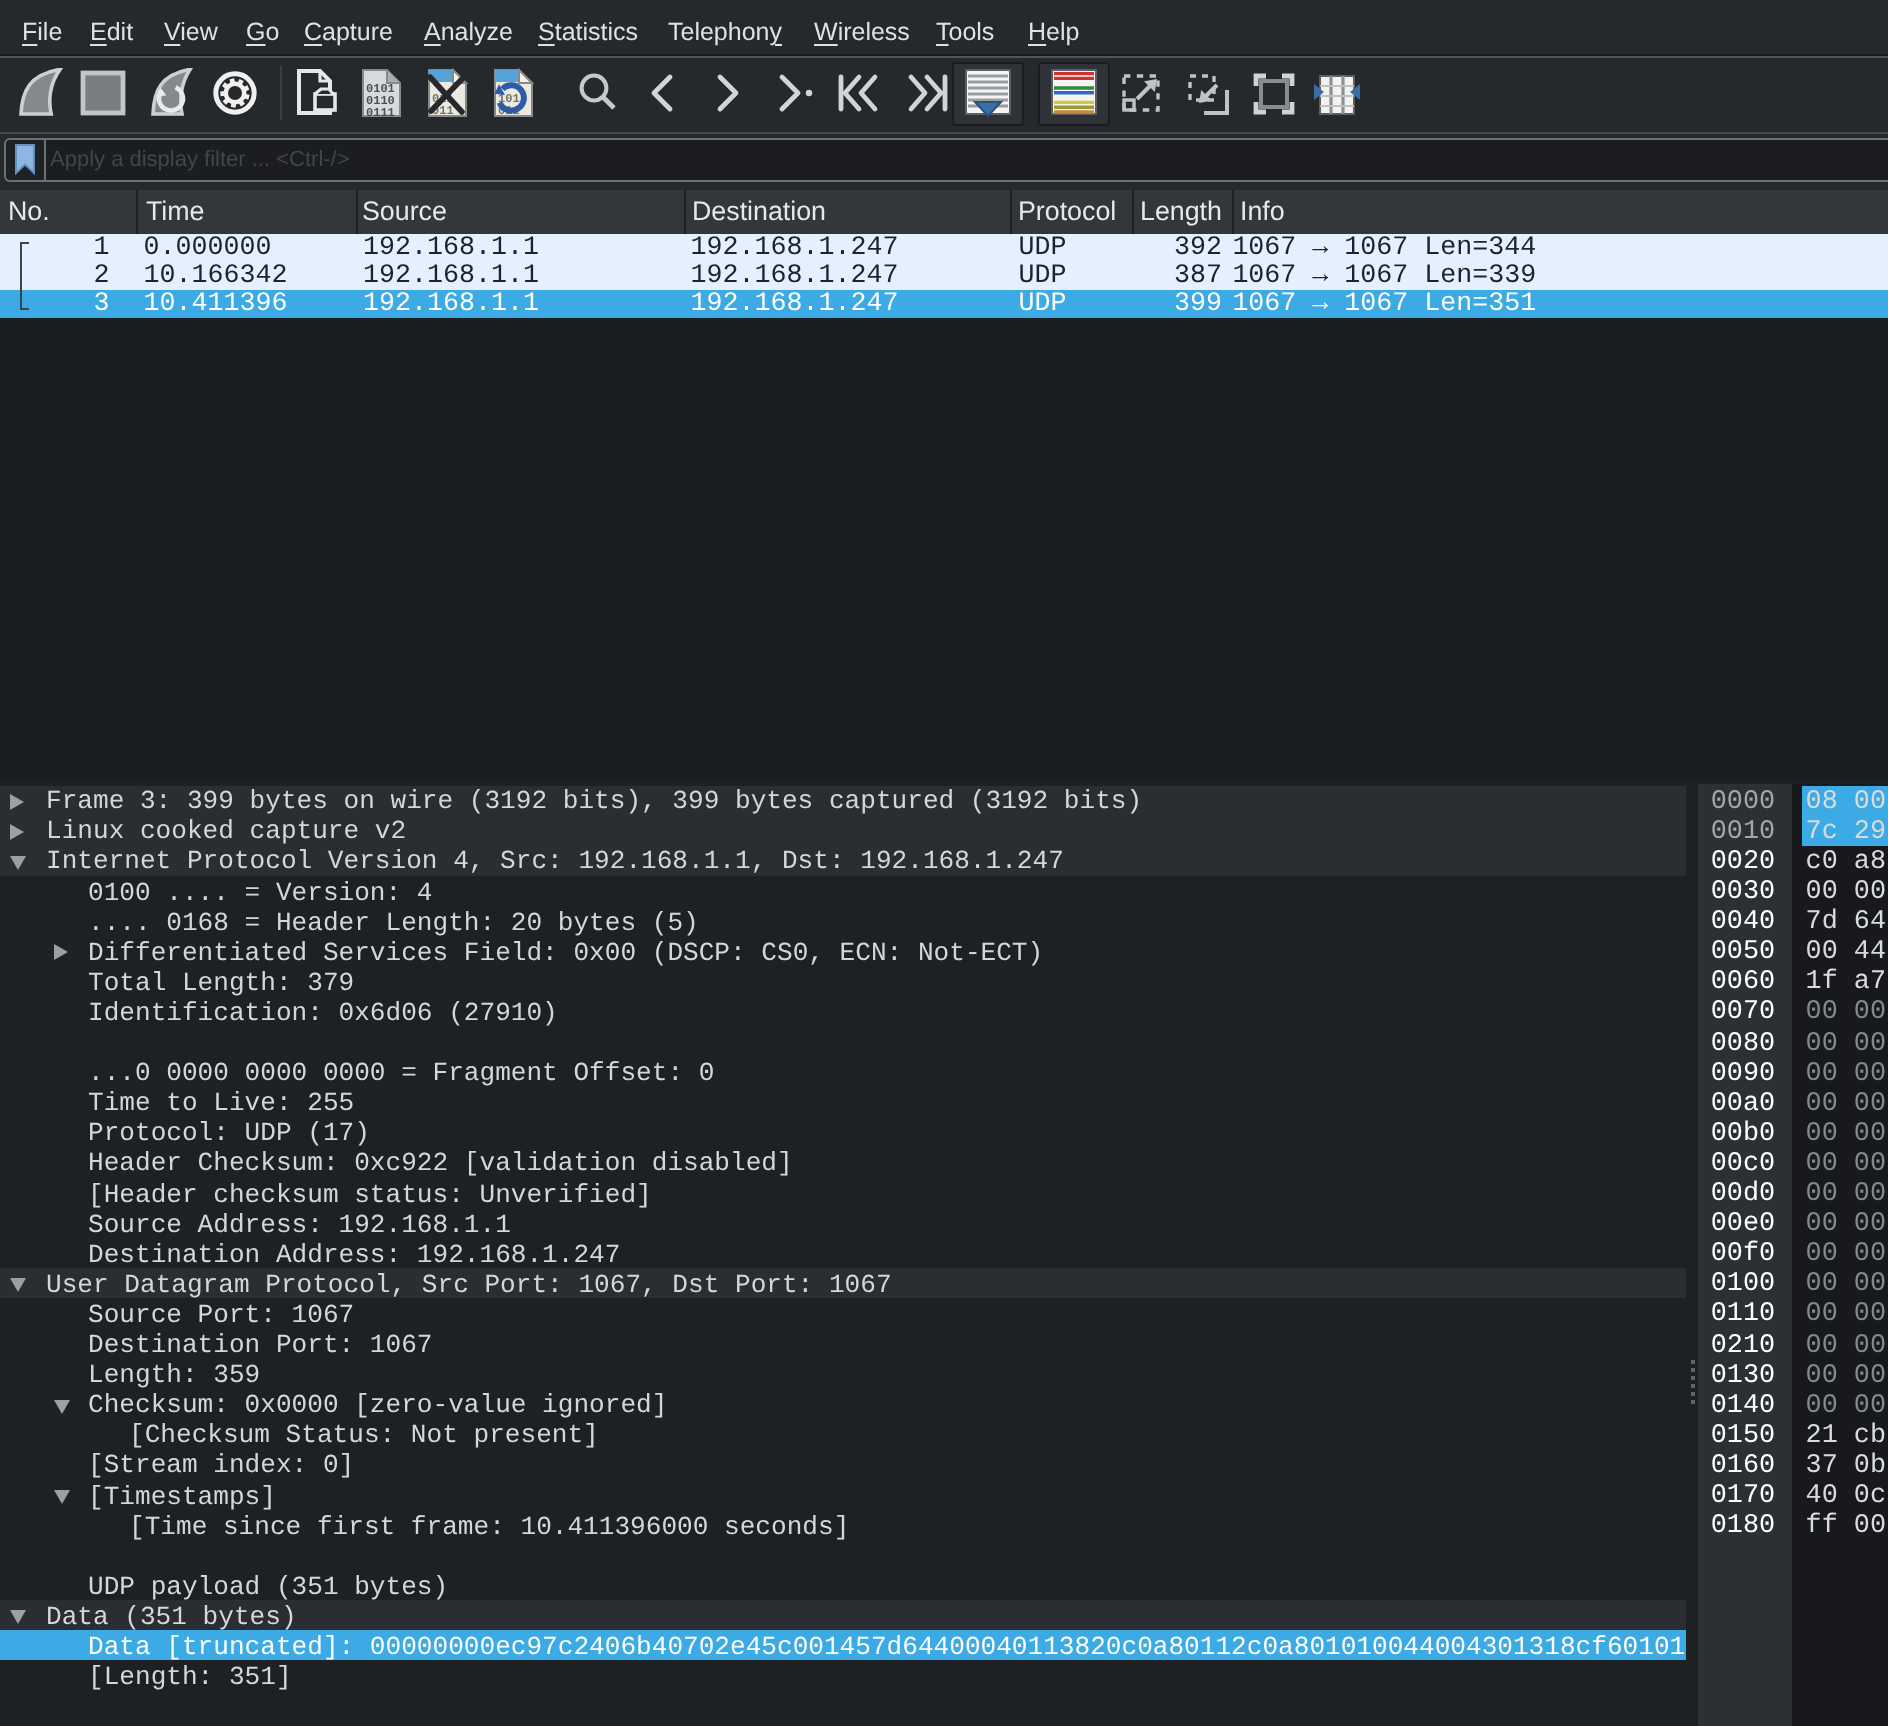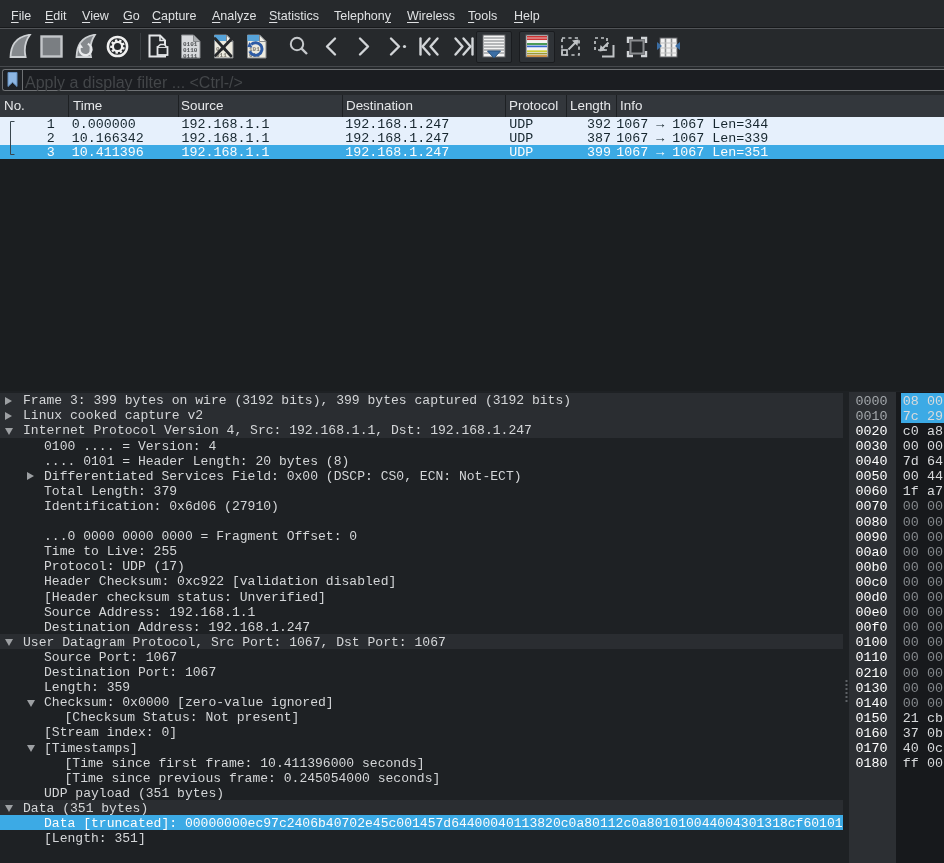--- a/index.html
+++ b/index.html
@@ -14,21 +14,21 @@
 #mline1{position:absolute;left:0;top:27px;width:944px;height:1px;background:#17191b;}
 #mline2{position:absolute;left:0;top:28px;width:944px;height:1px;background:#515458;}
 
 #toolbar{position:absolute;left:0;top:29px;width:944px;height:35px;background:#26292c;}
 .tbtn{position:absolute;top:2px;width:30px;height:30px;border:1px solid #1a1c1f;border-radius:2px;background:#2f3337;}
 
 #filterbar{position:absolute;left:0;top:64px;width:944px;height:31px;background:#26292c;}
 #fline{position:absolute;left:0;top:1.5px;width:944px;height:1px;background:#46494d;}
 #finput{position:absolute;left:2px;top:4.5px;width:941px;height:20px;background:#1b1d21;border:1px solid #6e7174;border-right:none;border-radius:3px 0 0 3px;}
 #fbook{position:absolute;left:0;top:0;width:19px;height:20px;background:#1e2125;border-right:1px solid #6e7174;border-radius:3px 0 0 3px;}
-#fplace{position:absolute;left:22px;top:4px;font-size:16px;color:#434649;}
+#fplace{position:absolute;left:22px;top:4px;font-size:11px;color:#434649;}
 
 #plheader{position:absolute;left:0;top:95px;width:944px;height:22px;background:#33373c;}
 #plheader .hc{position:absolute;top:3px;font-size:13.4px;color:#e6e8ea;}
 #plheader .sep{position:absolute;top:0;width:1px;height:22px;background:#1d2023;}
 
 #plist{position:absolute;left:0;top:117px;width:944px;height:274px;background:#1b1e20;}
 .prow{position:absolute;left:0;width:944px;height:14px;background:#e6f0fc;color:#16262e;}
 .prow div{position:absolute;top:0px;text-align:right;}
 
 #detail{position:absolute;left:0;top:392px;width:843px;height:471px;background:#1e2124;overflow:hidden;}
@@ -251,21 +251,21 @@
         <div class="mono abs" style="left:23.0px;top:0.8px">Linux cooked capture v2</div>
       </div>
 <div class="drow dtop" style="top:30.7px">
         <div class="arr arrD" style="left:5.0px"></div>
         <div class="mono abs" style="left:23.0px;top:0.8px">Internet Protocol Version 4, Src: 192.168.1.1, Dst: 192.168.1.247</div>
       </div>
 <div class="drow" style="top:45.8px">
         <div class="mono abs" style="left:44px;top:0.8px">0100 .... = Version: 4</div>
       </div>
 <div class="drow" style="top:60.9px">
-        <div class="mono abs" style="left:44px;top:0.8px">.... 0101 = Header Length: 20 bytes (8)</div>
+        <div class="mono abs" style="left:44px;top:0.8px">.... 0168 = Header Length: 20 bytes (5)</div>
       </div>
 <div class="drow" style="top:76.0px">
         <div class="arr arrR" style="left:26.5px"></div>
         <div class="mono abs" style="left:44px;top:0.8px">Differentiated Services Field: 0x00 (DSCP: CS0, ECN: Not-ECT)</div>
       </div>
 <div class="drow" style="top:91.1px">
         <div class="mono abs" style="left:44px;top:0.8px">Total Length: 379</div>
       </div>
 <div class="drow" style="top:106.2px">
         <div class="mono abs" style="left:44px;top:0.8px">Identification: 0x6d06 (27910)</div>
@@ -313,23 +313,20 @@
       </div>
 <div class="drow" style="top:332.7px">
         <div class="mono abs" style="left:44px;top:0.8px">[Stream index: 0]</div>
       </div>
 <div class="drow" style="top:347.8px">
         <div class="arr arrD" style="left:26.5px"></div>
         <div class="mono abs" style="left:44px;top:0.8px">[Timestamps]</div>
       </div>
 <div class="drow" style="top:362.9px">
         <div class="mono abs" style="left:64.5px;top:0.8px">[Time since first frame: 10.411396000 seconds]</div>
-      </div>
-<div class="drow" style="top:378.0px">
-        <div class="mono abs" style="left:64.5px;top:0.8px">[Time since previous frame: 0.245054000 seconds]</div>
       </div>
 <div class="drow" style="top:393.1px">
         <div class="mono abs" style="left:44px;top:0.8px">UDP payload (351 bytes)</div>
       </div>
 <div class="drow dtop" style="top:408.2px">
         <div class="arr arrD" style="left:5.0px"></div>
         <div class="mono abs" style="left:23.0px;top:0.8px">Data (351 bytes)</div>
       </div>
 <div class="drow dsel" style="top:423.3px">
         <div class="mono abs" style="left:44px;top:0.8px">Data [truncated]: 00000000ec97c2406b40702e45c001457d64400040113820c0a80112c0a801010044004301318cf6010106</div>

